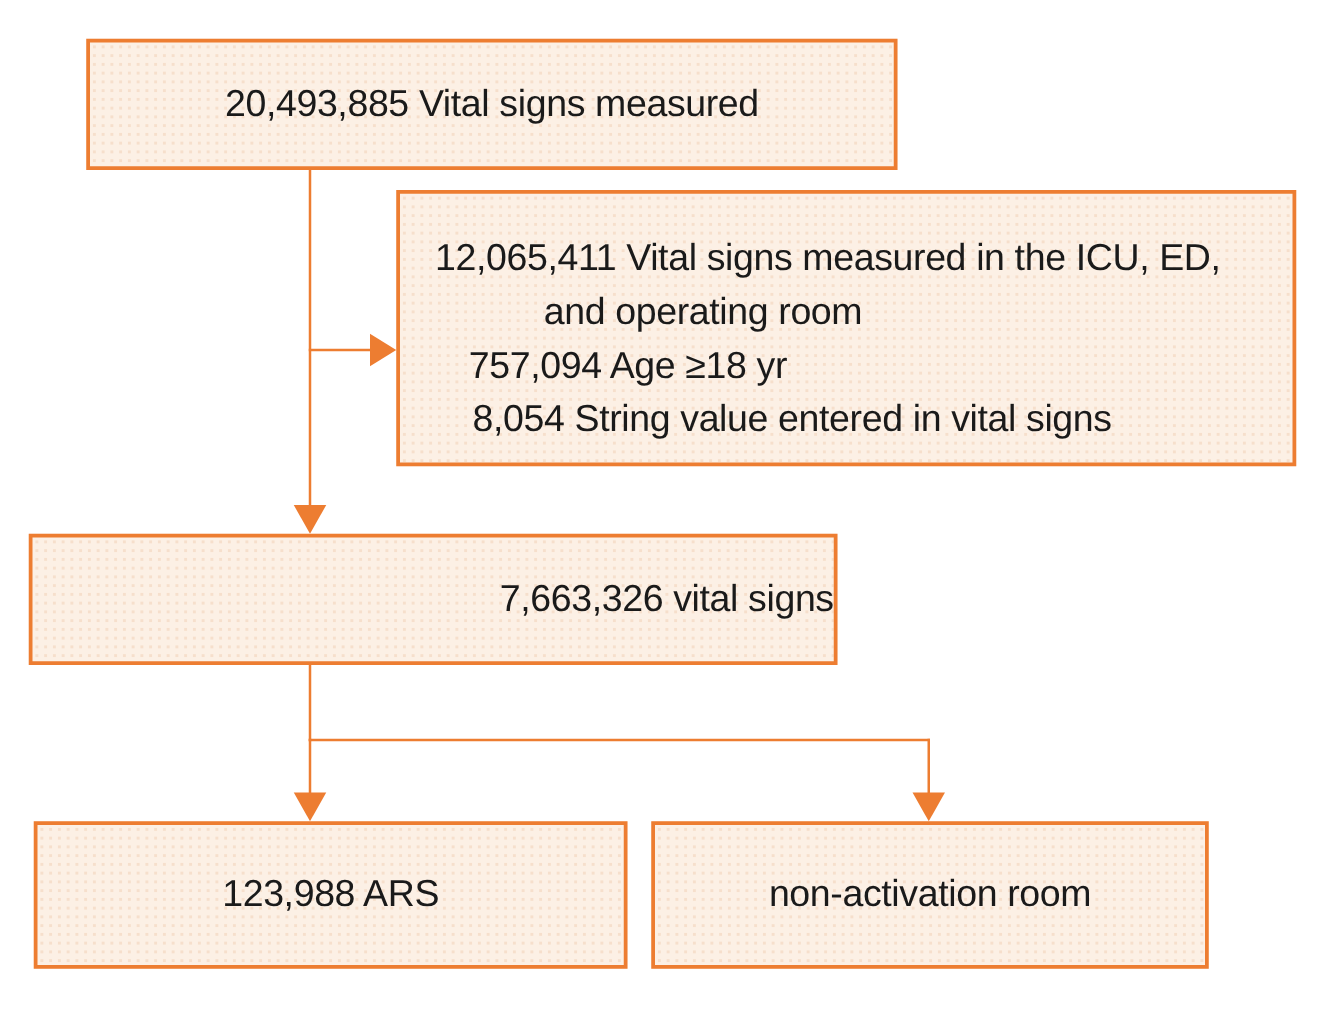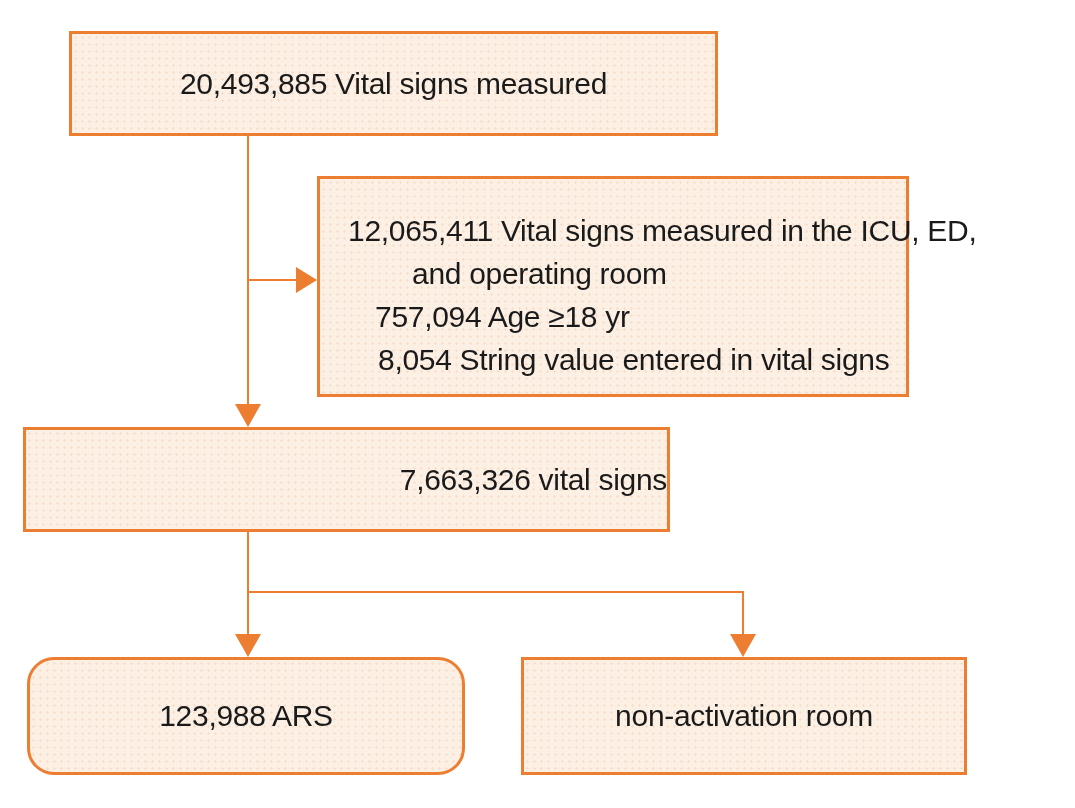--- a/index.html
+++ b/index.html
@@ -28,28 +28,28 @@
     line-height: 43px;
   }
   .box.centered {
     display: flex;
     flex-direction: column;
     align-items: center;
     justify-content: center;
     text-align: center;
   }
   #box-top        { left: 23px;  top: 31px;  width: 649px; height: 105px; margin-left: 46px; }
-  #box-exclusions { left: 317px; top: 176px; width: 592px; height: 221px; padding-top: 30px; }
+  #box-exclusions { left: 317px; top: 152px; width: 720px; height: 221px; padding-top: 30px; }
   #box-middle     { left: 23px;  top: 427px; width: 647px; height: 105px; align-items: flex-end; }
-  #box-bl         { left: 27px;  top: 657px; width: 438px; height: 118px; line-height: 44px; border-radius: 27px; }
+  #box-bl         { left: 27px;  top: 657px; width: 475px; height: 118px; line-height: 44px; }
   #box-br         { left: 521px; top: 657px; width: 446px; height: 118px; line-height: 44px; }
 
   .excl-line { white-space: nowrap; height: 43px; }
   .excl-line.i0 { padding-left: 28px; }
-  .excl-line.i1 { padding-left: 92px; }
+  .excl-line.i1 { padding-left: 115px; }
   .excl-line.i2 { padding-left: 55px; }
   .excl-line.i3 { padding-left: 58px; }
 
   .connector {
     position: absolute;
     background: #ED7D31;
   }
   #conn-v1      { left: 247px; top: 136px; width: 2px;  height: 269px; }
   #conn-branch  { left: 247px; top: 279px; width: 50px; height: 2px; }
   #conn-v2      { left: 247px; top: 532px; width: 2px;  height: 61px; }

